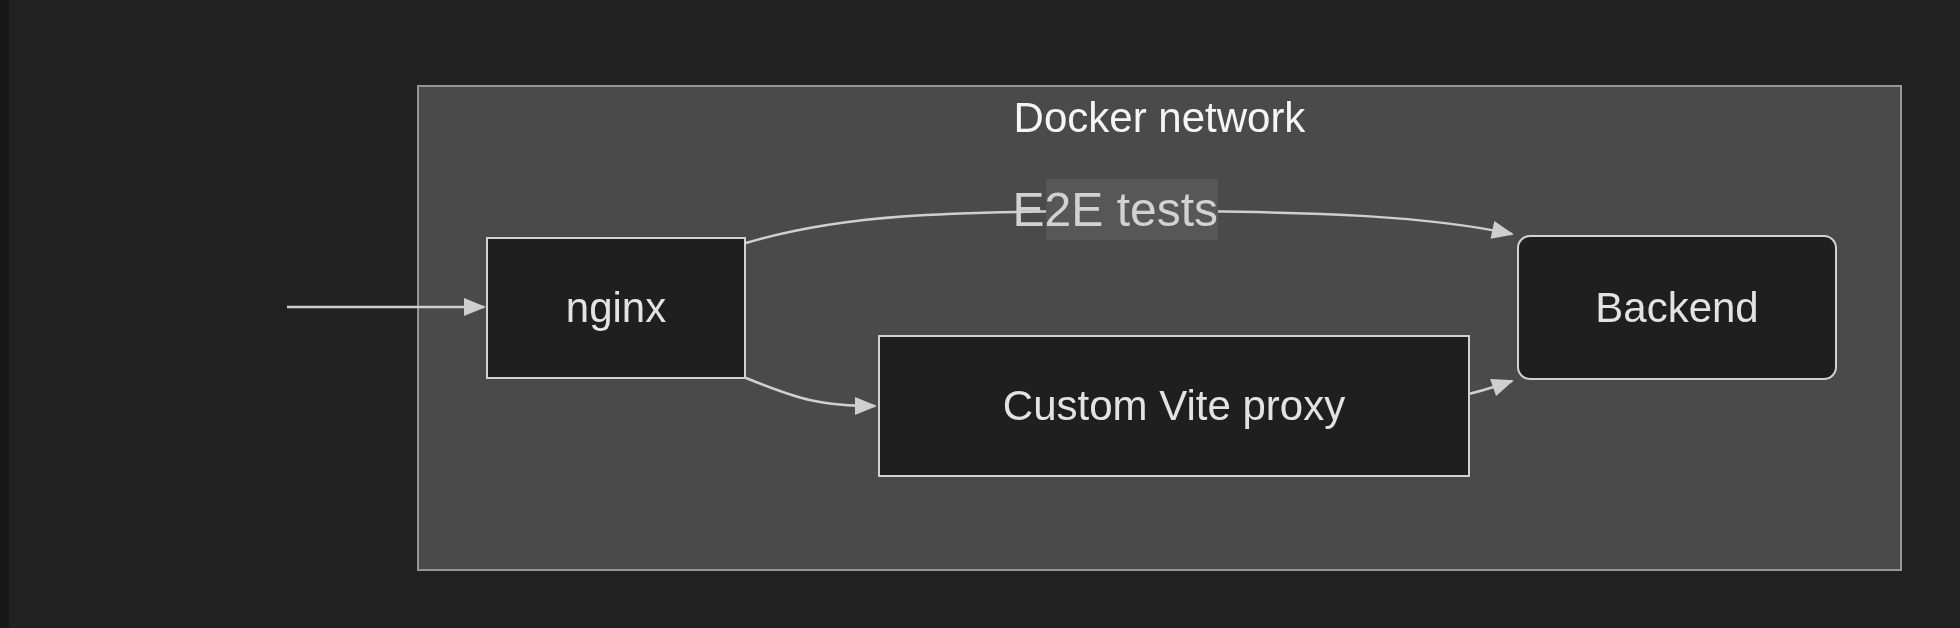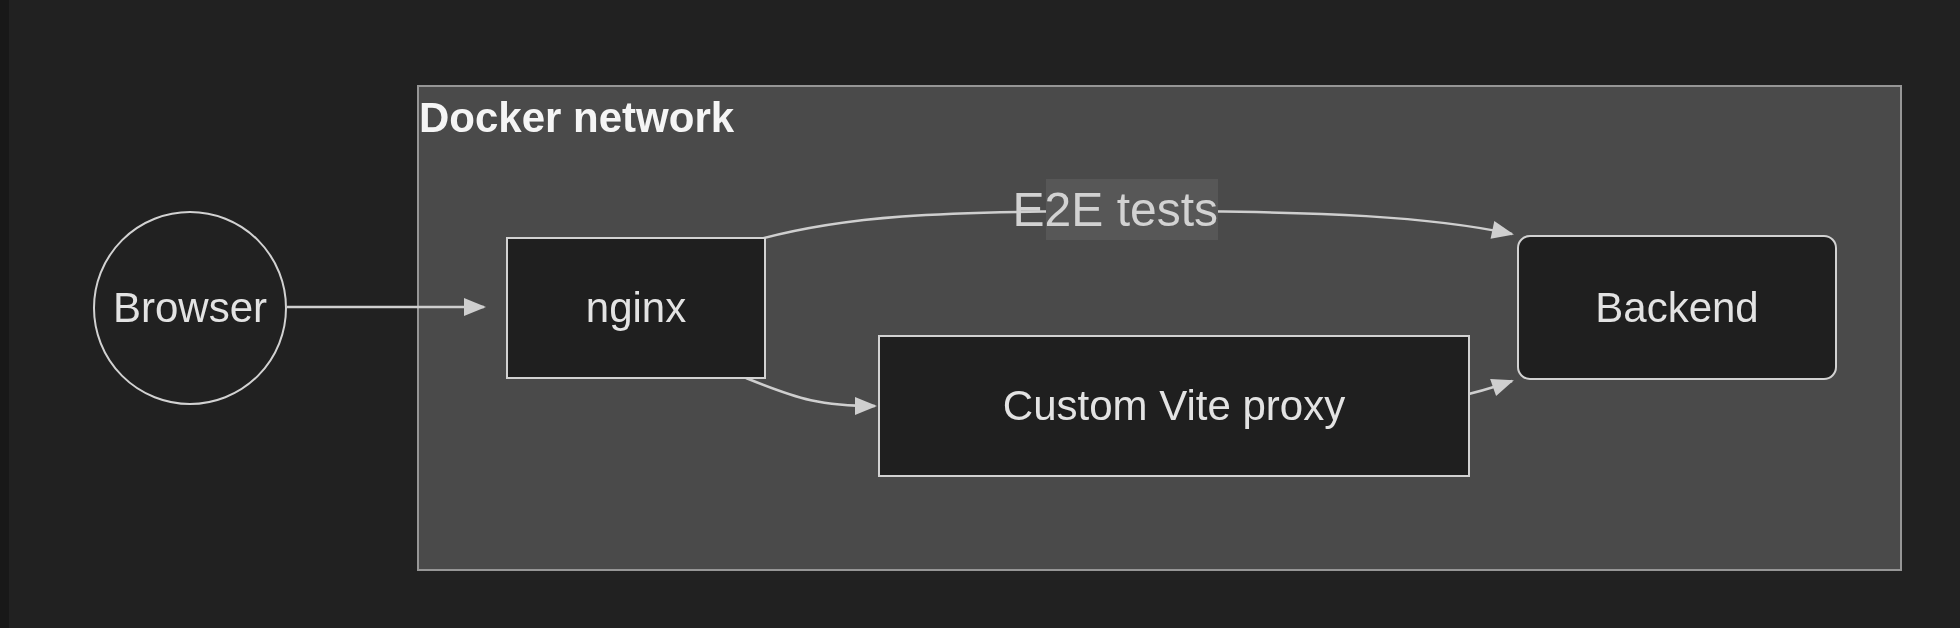--- a/index.html
+++ b/index.html
@@ -21,23 +21,23 @@
     position: absolute;
     left: 417px; top: 85px;
     width: 1485px; height: 486px;
     background: var(--cluster-bg, #4a4a4a);
     border: 2px solid var(--cluster-border, #969696);
     z-index: 1;
   }
   .cluster-title {
     position: absolute; top: 7px; left: 0;
     width: 100%;
-    text-align: left;
+    text-align: center;
     font-size: 42px;
-    font-weight: 700;
+    font-weight: 400;
     color: var(--title-color, #f5f5f5);
   }
   svg.edges {
     position: absolute; left: 0; top: 0;
     width: 1960px; height: 628px;
     z-index: 2;
   }
   svg.edges path.edge {
     fill: none;
     stroke: var(--edge-color, #cfcfcf);
@@ -56,21 +56,21 @@
     border: 2px solid var(--node-border, #d2d2d2);
     z-index: 3;
     text-align: center;
   }
   .node.circle {
     border-radius: 50%;
     border-width: 2.5px;
     background: var(--page-bg, #212121);
   }
   #node-browser { left: 93px;  top: 211px; width: 194px; height: 194px; }
-  #node-nginx   { left: 506px; top: 237px; width: 260px; height: 142px; }
+  #node-nginx   { left: 486px; top: 237px; width: 260px; height: 142px; }
   #node-cvp     { left: 878px; top: 335px; width: 592px; height: 142px; }
   #node-backend { left: 1517px; top: 235px; width: 320px; height: 145px; border-radius: 13px; }
   .edge-label {
     position: absolute;
     left: 1046px; top: 179px;
     width: 172px; height: 61px;
     display: flex; align-items: center; justify-content: flex-end;
     background: var(--edge-label-bg, #575757);
     color: var(--edge-label-text, #d2d2d2);
     font-size: 48px;
@@ -94,23 +94,20 @@
       <marker id="arrow" markerUnits="userSpaceOnUse" markerWidth="24" markerHeight="20" refX="21" refY="10" orient="auto">
         <path class="arrowhead" d="M1,1 L23,10 L1,19 Z"></path>
       </marker>
     </defs>
     <path class="edge" d="M 287 307 L 484 307" marker-end="url(#arrow)"></path>
     <path class="edge" d="M 746 243 C 840 215 940 211 1131 211 C 1330 211 1432 217 1512 234" marker-end="url(#arrow)"></path>
     <path class="edge" d="M 746 378 C 800 400 822 406 875 406" marker-end="url(#arrow)"></path>
     <path class="edge" d="M 1386 406 C 1440 402 1472 395 1512 381" marker-end="url(#arrow)"></path>
   </svg>
 
-  <div class="node circle" id="node-browser">
-    <span>Browser</span>
-  </div>
 
   <div class="node" id="node-nginx">
     <span>nginx</span>
   </div>
 
   <div class="node" id="node-cvp">
     <span>Custom Vite proxy</span>
   </div>
 
   <div class="node" id="node-backend">

